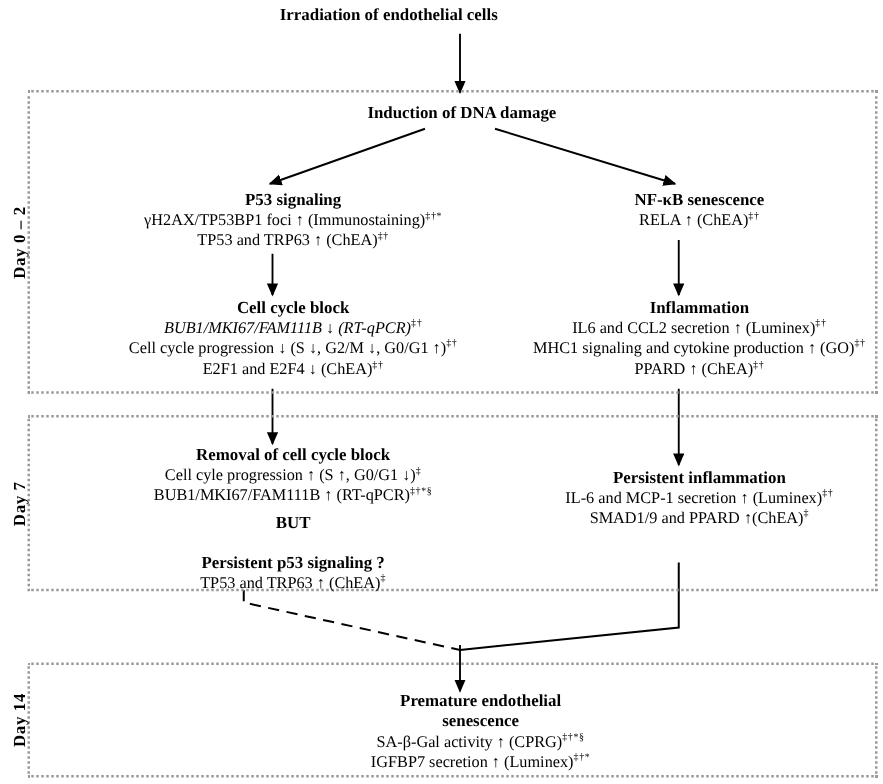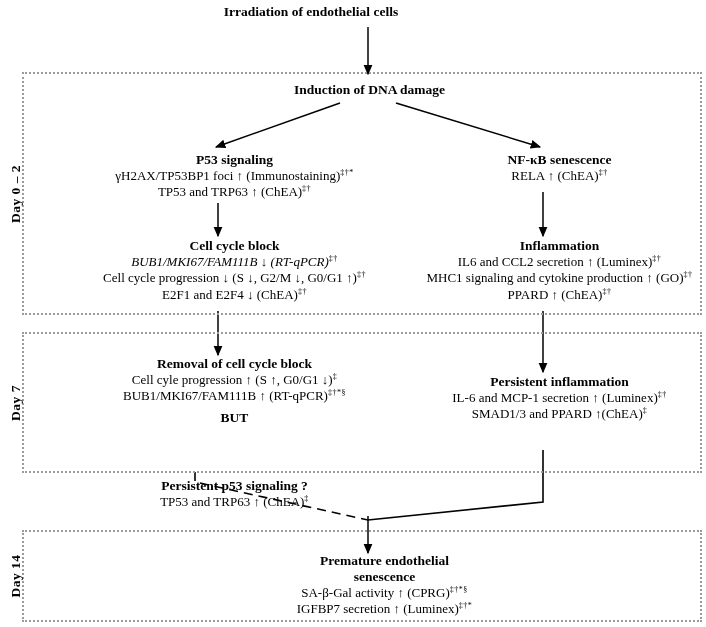--- a/index.html
+++ b/index.html
@@ -174,34 +174,34 @@
     </div>
     <div class="body-line">
       <span>BUB1/MKI67/FAM111B ↑ (RT-qPCR)</span><span class="sup">‡†*§</span>
     </div>
   </div>
 
   <div class="block" style="left:40px; top:410px; width:356px;">
     <div class="title">BUT</div>
   </div>
 
-  <div class="block" style="left:40px; top:442px; width:356px;margin-top:36px;">
+  <div class="block" style="left:40px; top:442px; width:356px;">
     <div class="title">Persistent p53 signaling ?</div>
     <div class="body-line">
       <span>TP53 and TRP63 ↑ (ChEA)</span><span class="sup">‡</span>
     </div>
   </div>
 
   <div class="block" style="left:388px; top:374px; width:310px;">
     <div class="title">Persistent inflammation</div>
     <div class="body-line">
       <span>IL-6 and MCP-1 secretion ↑ (Luminex)</span><span class="sup">‡†</span>
     </div>
     <div class="body-line">
-      <span>SMAD1/3 and PPARD ↑(ChEA)</span><span class="sup">‡</span>
+      <span>SMAD1/9 and PPARD ↑(ChEA)</span><span class="sup">‡</span>
     </div>
   </div>
 
   <div class="phase-box" style="left:22px; top:530px; width:680px; height:92px;"></div>
   <div class="day-label" style="left:-18px; top:568px; width:68px; transform: rotate(-90deg);">
     <span>Day 14</span>
   </div>
 
   <div class="block" style="left:178px; top:553px; width:380px;">
     <div class="title">Premature endothelial</div>

